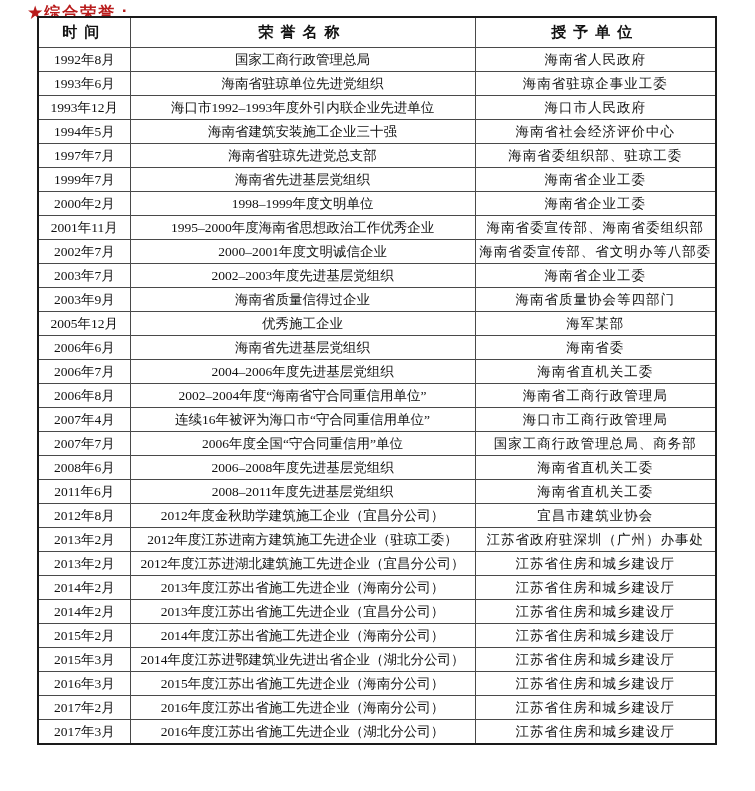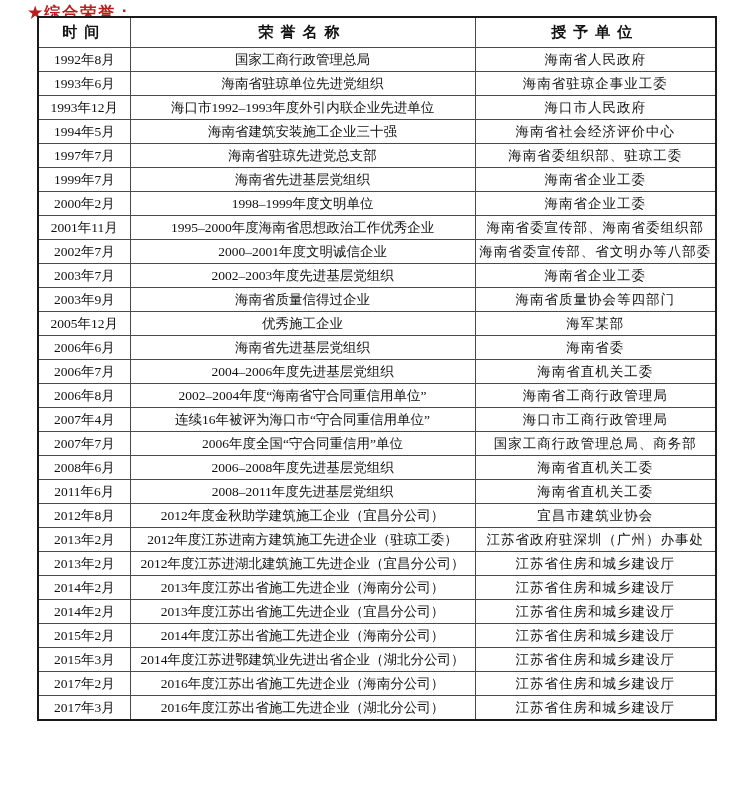--- a/index.html
+++ b/index.html
@@ -223,20 +223,25 @@
     <td class="c-date">2015年2月</td>
     <td class="c-honor">2014年度江苏出省施工先进企业（海南分公司）</td>
     <td class="c-unit">江苏省住房和城乡建设厅</td>
   </tr>
         <tr>
     <td class="c-date">2015年3月</td>
     <td class="c-honor">2014年度江苏进鄂建筑业先进出省企业（湖北分公司）</td>
     <td class="c-unit">江苏省住房和城乡建设厅</td>
   </tr>
         <tr>
+    <td class="c-date">2016年3月</td>
+    <td class="c-honor">2015年度江苏出省施工先进企业（海南分公司）</td>
+    <td class="c-unit">江苏省住房和城乡建设厅</td>
+  </tr>
+        <tr>
     <td class="c-date">2017年2月</td>
     <td class="c-honor">2016年度江苏出省施工先进企业（海南分公司）</td>
     <td class="c-unit">江苏省住房和城乡建设厅</td>
   </tr>
         <tr>
     <td class="c-date">2017年3月</td>
     <td class="c-honor">2016年度江苏出省施工先进企业（湖北分公司）</td>
     <td class="c-unit">江苏省住房和城乡建设厅</td>
   </tr>
       </tbody>

